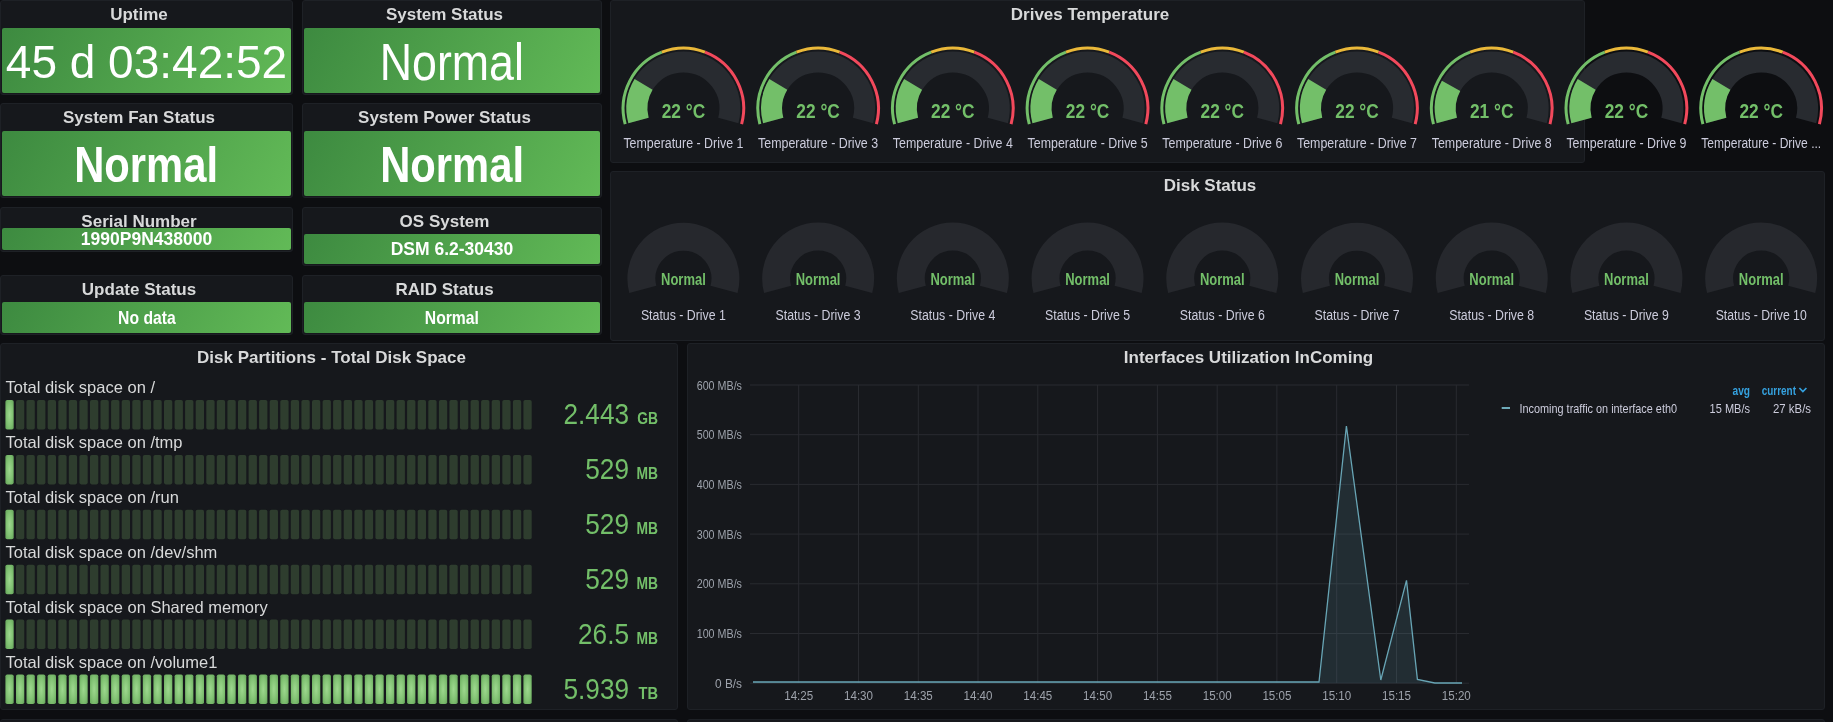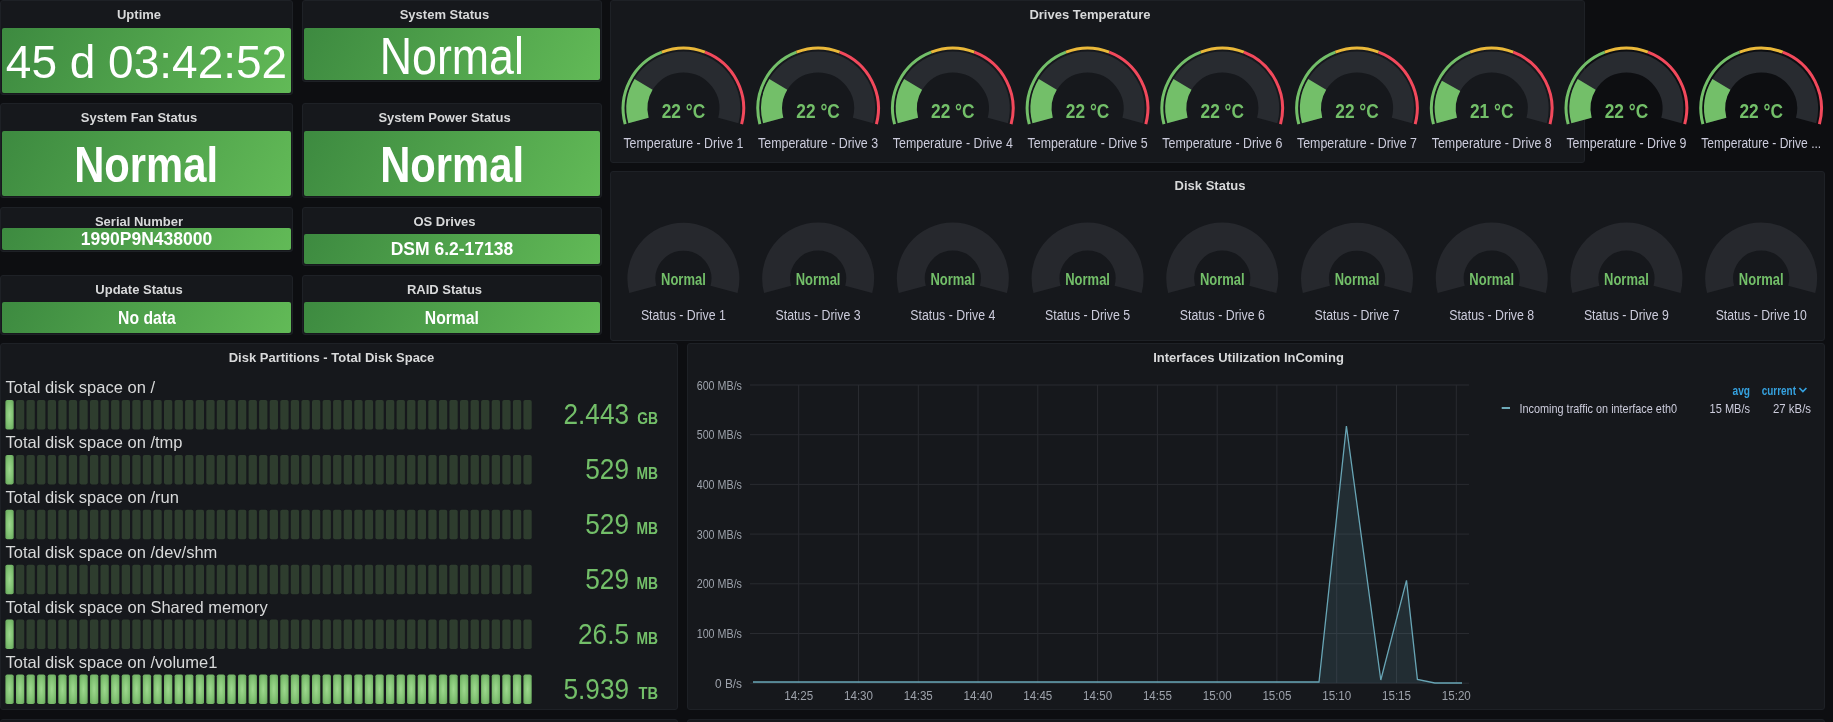--- a/index.html
+++ b/index.html
@@ -1,26 +1,26 @@
 <!DOCTYPE html>
 <html><head><meta charset="utf-8"><style>
 *{margin:0;padding:0;box-sizing:border-box}
 html,body{width:1833px;height:722px;background:#0d0e11;font-family:"Liberation Sans",sans-serif;overflow:hidden;position:relative}
 .panel{position:absolute;background:#16181c;border:1px solid #1e2126;border-radius:3px}
-.ptitle{height:27px;line-height:27px;text-align:center;font-size:13px;font-weight:bold;color:#d8d9da;white-space:nowrap;overflow:hidden;padding-right:15px}
+.ptitle{height:27px;line-height:27px;text-align:center;font-size:17px;font-weight:bold;color:#d8d9da;white-space:nowrap;overflow:hidden;padding-right:15px}
 .statbg{position:absolute;left:1px;right:1px;bottom:1px;background:linear-gradient(120deg,#3d8a40,#62ba57);border-radius:2px;display:flex;align-items:center;justify-content:center;color:#fff;white-space:nowrap}
 svg text{font-family:"Liberation Sans",sans-serif}
 </style></head><body>
 <div class="panel" style="left:0px;top:0px;width:293px;height:95px">
     <div class="ptitle">Uptime</div>
     <div class="statbg" style="top:27px;padding-top:3px">
       <span style="font-size:46px;font-weight:normal;">45 d 03:42:52</span>
     </div>
   </div>
-<div class="panel" style="left:302px;top:0px;width:300px;height:82px">
+<div class="panel" style="left:302px;top:0px;width:300px;height:95px">
     <div class="ptitle">System Status</div>
     <div class="statbg" style="top:27px;padding-top:3px">
       <span style="font-size:52px;font-weight:normal;transform:scaleX(0.86);">Normal</span>
     </div>
   </div>
 <div class="panel" style="left:0px;top:103px;width:293px;height:95px">
     <div class="ptitle">System Fan Status</div>
     <div class="statbg" style="top:27px;padding-top:3px">
       <span style="font-size:50px;font-weight:bold;transform:scaleX(0.835);">Normal</span>
     </div>
@@ -31,23 +31,23 @@
       <span style="font-size:50px;font-weight:bold;transform:scaleX(0.835);">Normal</span>
     </div>
   </div>
 <div class="panel" style="left:0px;top:207px;width:293px;height:45px">
     <div class="ptitle">Serial Number</div>
     <div class="statbg" style="top:20px;padding-top:1px">
       <span style="font-size:17.5px;font-weight:bold;">1990P9N438000</span>
     </div>
   </div>
 <div class="panel" style="left:302px;top:207px;width:300px;height:59px">
-    <div class="ptitle">OS Drives</div>
+    <div class="ptitle">OS System</div>
     <div class="statbg" style="top:26px;padding-top:1px">
-      <span style="font-size:17.5px;font-weight:bold;">DSM 6.2-17138</span>
+      <span style="font-size:17.5px;font-weight:bold;">DSM 6.2-30430</span>
     </div>
   </div>
 <div class="panel" style="left:0px;top:275px;width:293px;height:60px">
     <div class="ptitle">Update Status</div>
     <div class="statbg" style="top:26px;padding-top:1px">
       <span style="font-size:18.5px;font-weight:bold;transform:scaleX(0.85);">No data</span>
     </div>
   </div>
 <div class="panel" style="left:302px;top:275px;width:300px;height:60px">
     <div class="ptitle">RAID Status</div>

